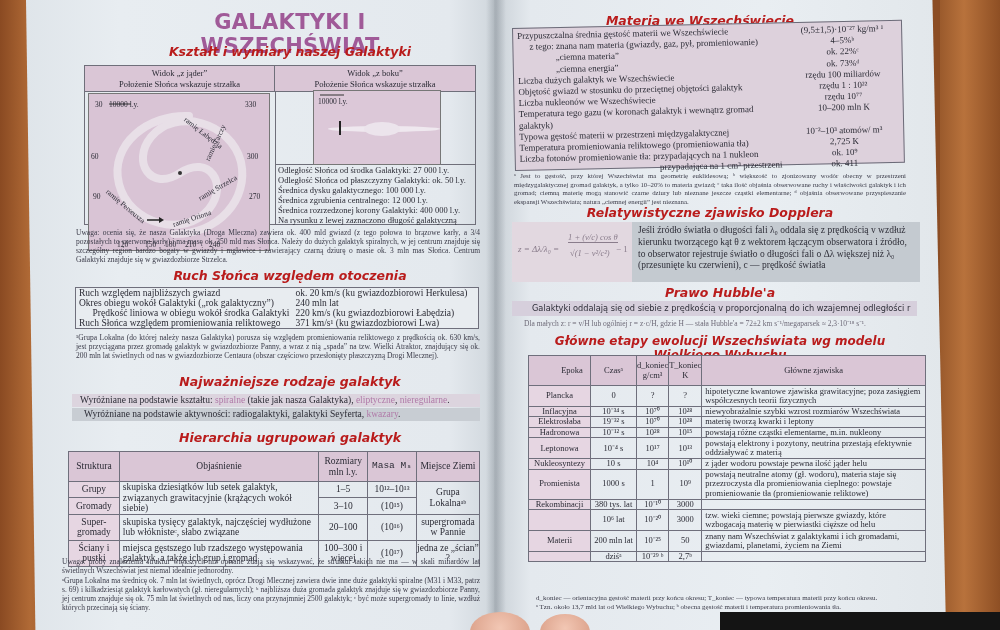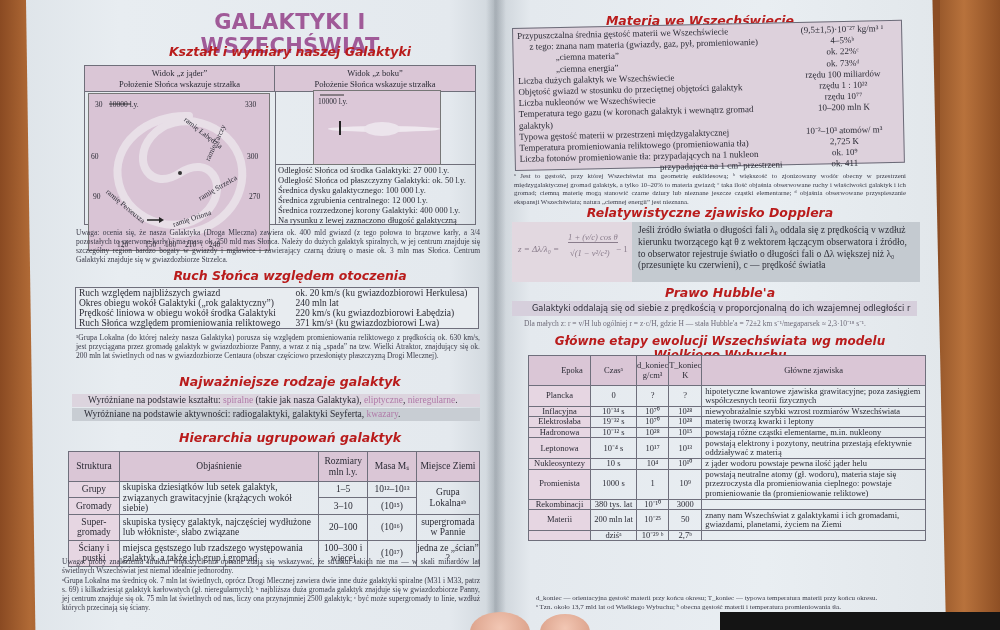--- a/index.html
+++ b/index.html
@@ -148,47 +148,47 @@
   <tbody>
       <tr>
     <td style="border-right:none; border-bottom:none; padding:0 3px;">Ruch względem najbliższych gwiazd</td>
     <td style="border-left:none; border-bottom:none; padding:0 3px;">ok. 20 km/s (ku gwiazdozbiorowi Herkulesa)</td>
   </tr>
   <tr>
     <td style="border:none; border-left:1px solid #6f6f7c; padding:0 3px;">Okres obiegu wokół Galaktyki („rok galaktyczny”)</td>
     <td style="border:none; border-right:1px solid #6f6f7c; padding:0 3px;">240 mln lat</td>
   </tr>
   <tr>
-    <td style="border:none; border-left:1px solid #6f6f7c; padding:0 3px;">Prędkość liniowa w obiegu wokół środka Galaktyki</td>
+    <td style="border:none; border-left:1px solid #6f6f7c; padding:0 3px;text-align:right;">Prędkość liniowa w obiegu wokół środka Galaktyki</td>
     <td style="border:none; border-right:1px solid #6f6f7c; padding:0 3px;">220 km/s  (ku gwiazdozbiorowi Łabędzia)</td>
   </tr>
   <tr>
     <td style="border-right:none; border-top:none; padding:0 3px;">Ruch Słońca względem promieniowania reliktowego</td>
     <td style="border-left:none; border-top:none; padding:0 3px;">371 km/s¹ (ku gwiazdozbiorowi Lwa)</td>
   </tr>
 </tbody>
   </table>
 <div class="abs xs" style="left:76px; top:333px; width:404px; text-align:justify; color:#3a3a48;">¹Grupa Lokalna (do której należy nasza Galaktyka) porusza się względem promieniowania reliktowego z prędkością ok. 630 km/s, jest przyciągana przez gromadę galaktyk w gwiazdozbiorze Panny, a wraz z nią „spada” na tzw. Wielki Atraktor, znajdujący się ok. 200 mln lat świetlnych od nas w gwiazdozbiorze Centaura (obszar częściowo przesłonięty płaszczyzną Drogi Mlecznej).</div>
 
 <div class="h2" style="left:130px; top:374px; width:320px;">Najważniejsze rodzaje galaktyk</div>
-<div class="abs" style="left:72px; top:394px; width:408px; height:13px; background:#dcd4de; font-size:9.5px; line-height:13px; padding-left:16px; white-space:nowrap;">
+<div class="abs" style="left:72px; top:394px; width:408px; height:13px; background:#dcd4de; font-size:9.5px; line-height:13px; padding-left:8px; white-space:nowrap;">
   <span>Wyróżniane na podstawie kształtu: </span><span style="color:#b07aa8;">spiralne</span><span> (takie jak nasza Galaktyka), </span><span style="color:#b07aa8;">eliptyczne</span><span>, </span><span style="color:#b07aa8;">nieregularne</span><span>.</span>
 </div>
 <div class="abs" style="left:72px; top:408px; width:408px; height:13px; background:#c8cdd3; font-size:9.5px; line-height:13px; padding-left:12px; white-space:nowrap;">
   <span>Wyróżniane na podstawie aktywności: radiogalaktyki, galaktyki Seyferta, </span><span style="color:#b07aa8;">kwazary</span><span>.</span>
 </div>
 
 <div class="h2" style="left:130px; top:430px; width:320px;">Hierarchia ugrupowań galaktyk</div>
 <table class="abs" style="left:68px; top:451px; width:412px; font-size:9.5px; line-height:10.5px; text-align:center;">
   <tbody>
       <tr class="pinkhead">
     <th style="width:50px; height:30px;">Struktura</th>
     <th style="width:196px;">Objaśnienie</th>
     <th style="width:48px;">Rozmiary mln l.y.</th>
-    <th style="width:48px;">Masa Mₛ</th>
+    <th style="width:48px;font-family:Liberation Mono, monospace;">Masa Mₛ</th>
     <th style="width:62px;">Miejsce Ziemi</th>
   </tr>
   <tr>
     <td class="pink" style="height:14px;">Grupy</td>
     <td rowspan="2" style="text-align:left; padding:0 3px;">skupiska dziesiątków lub setek galaktyk, związanych grawitacyjnie (krążących wokół siebie)</td>
     <td>1–5</td>
     <td>10¹²–10¹³</td>
     <td rowspan="2">Grupa Lokalnaᵃᵇ</td>
   </tr>
   <tr>
@@ -343,20 +343,27 @@
         <td style="text-align:left; padding:0 3px;">powstają neutralne atomy (gł. wodoru), materia staje się przezroczysta dla promieniowania cieplnego: powstaje promieniowanie tła (promieniowanie reliktowe)</td>
       </tr>
   <tr>
         <td class="pink">Rekombinacji</td>
         <td>380 tys. lat</td>
         <td>10⁻¹⁰</td>
         <td>3000</td>
         <td style="text-align:left; padding:0 3px;"></td>
       </tr>
   <tr>
+        <td class="pink" style="height:21px;"></td>
+        <td>10⁶ lat</td>
+        <td>10⁻²⁰</td>
+        <td>3000</td>
+        <td style="text-align:left; padding:0 3px;">tzw. wieki ciemne; powstają pierwsze gwiazdy, które wzbogacają materię w pierwiastki cięższe od helu</td>
+      </tr>
+  <tr>
         <td class="pink" style="height:21px;">Materii</td>
         <td>200 mln lat</td>
         <td>10⁻²⁵</td>
         <td>50</td>
         <td style="text-align:left; padding:0 3px;">znany nam Wszechświat z galaktykami i ich gromadami, gwiazdami, planetami, życiem na Ziemi</td>
       </tr>
   <tr>
         <td class="pink"></td>
         <td>dziśᵃ</td>
         <td>10⁻²⁹ ᵇ</td>

